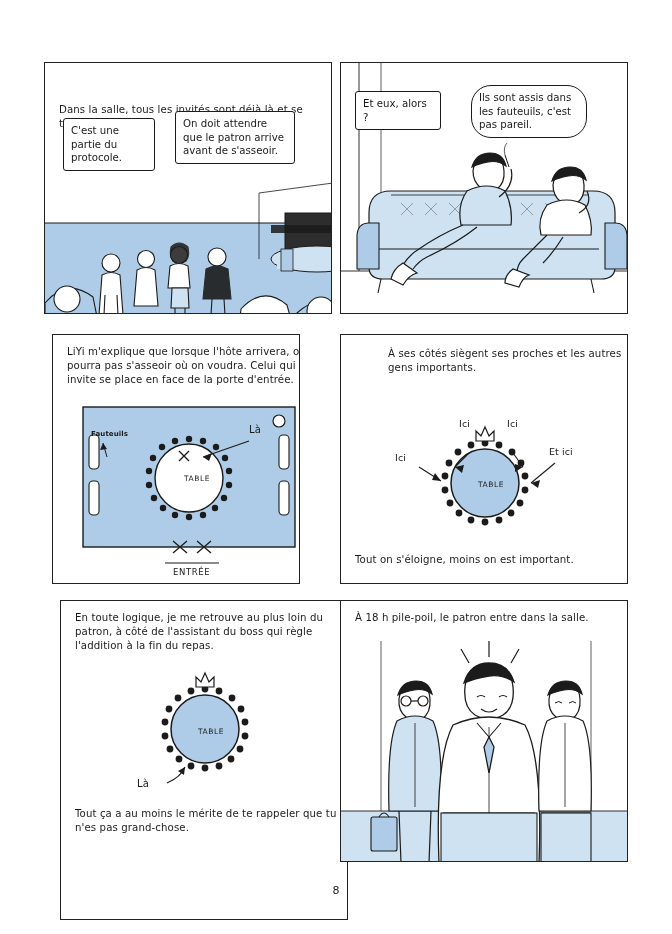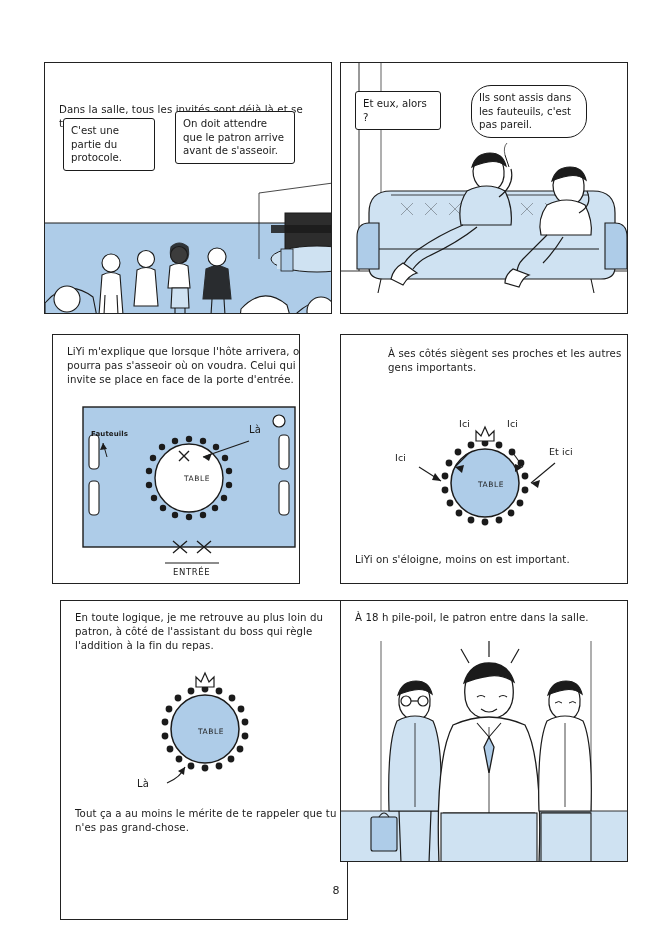--- a/index.html
+++ b/index.html
@@ -354,21 +354,21 @@
         <path d="M214 128 L190 148" stroke="#1b1b1b" stroke-width="1.1" fill="none"></path>
         <path d="M190 148 l9 -3 l-2 8z" fill="#1b1b1b"></path>
       </svg>
       <div class="caption tbl-label" style="left:130px; top:143px; width:40px; text-align:center;">TABLE</div>
       <div class="caption" style="left:118px; top:82px; font-size:9.5px;">Ici</div>
       <div class="caption" style="left:166px; top:82px; font-size:9.5px;">Ici</div>
       <div class="caption" style="left:54px; top:116px; font-size:9.5px;">Ici</div>
       <div class="caption" style="left:208px; top:110px; font-size:9.5px;">Et ici</div>
     </div>
 
-    <div class="caption" style="left:14px; top:218px; width:262px;">LiYi on s'éloigne, moins on est important.</div>
+    <div class="caption" style="left:14px; top:218px; width:262px;">Tout on s'éloigne, moins on est important.</div>
   </div>
 
   <div class="panel" id="panel-5">
     <div class="caption" style="left:14px; top:10px; width:258px;">En toute logique, je me retrouve au plus loin du patron, à côté de l'assistant du boss qui règle l'addition à la fin du repas.</div>
 
     <div class="scene">
       <svg width="288" height="262" viewBox="0 0 288 262" style="position:absolute; left:0; top:0;">
         <circle cx="144" cy="128" r="34" fill="#aecce8" stroke="#1b1b1b" stroke-width="1.5"></circle>
         <g fill="#1b1b1b">
           <circle cx="144" cy="88" r="3.4"></circle>

